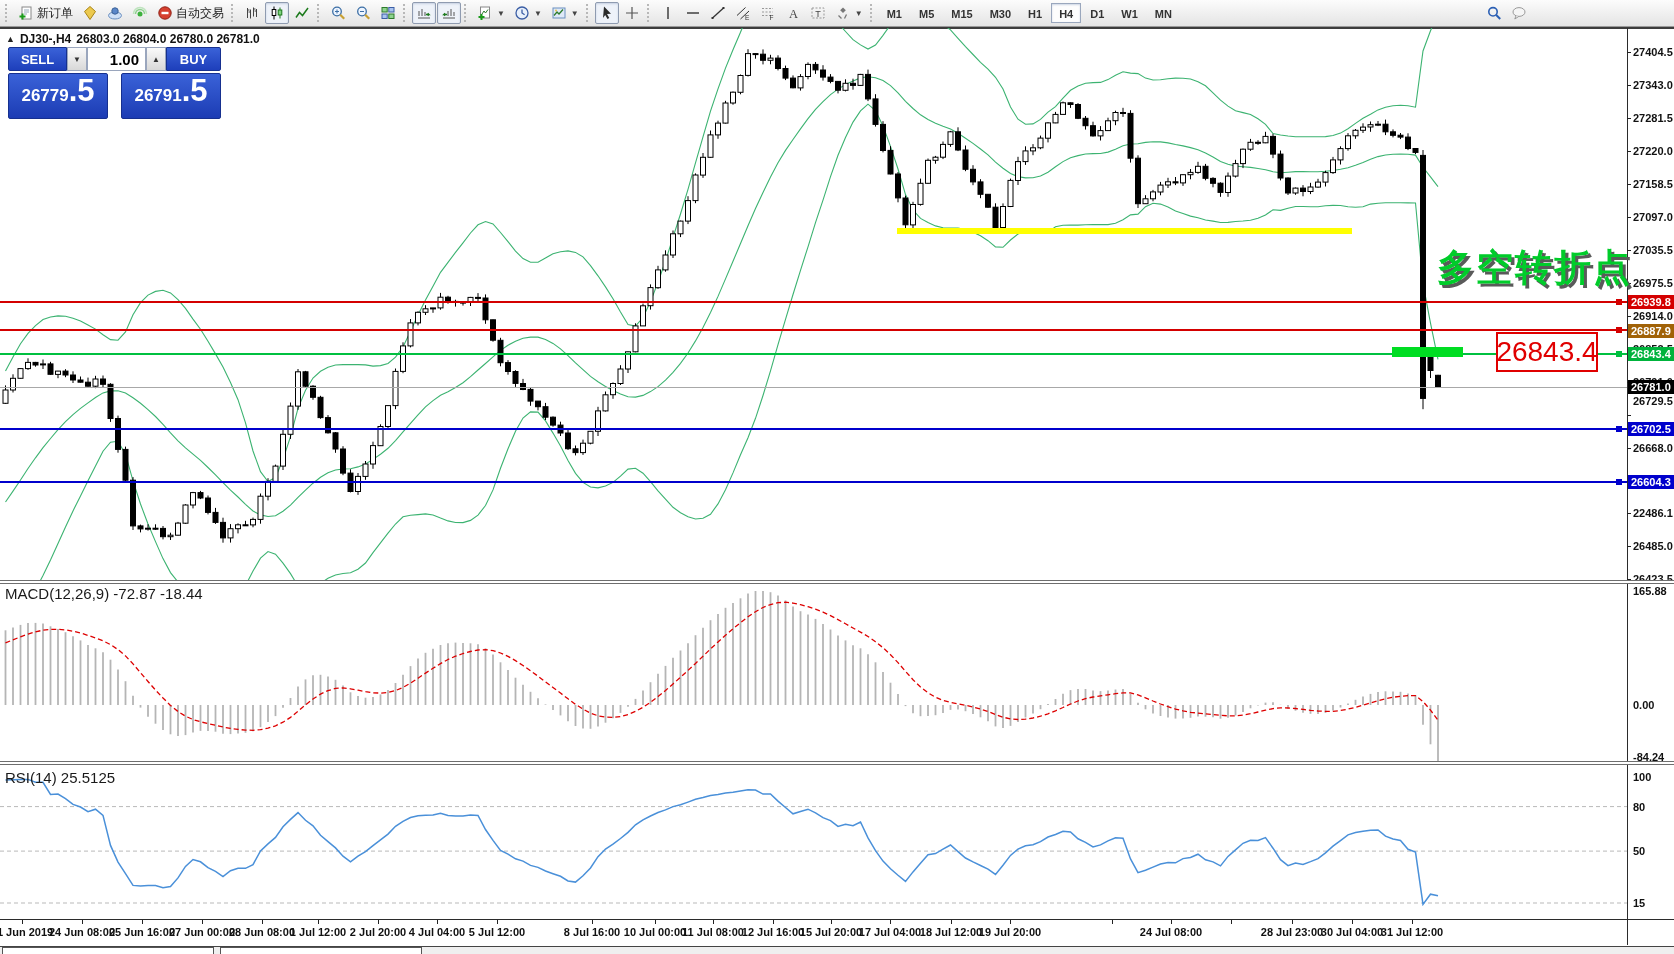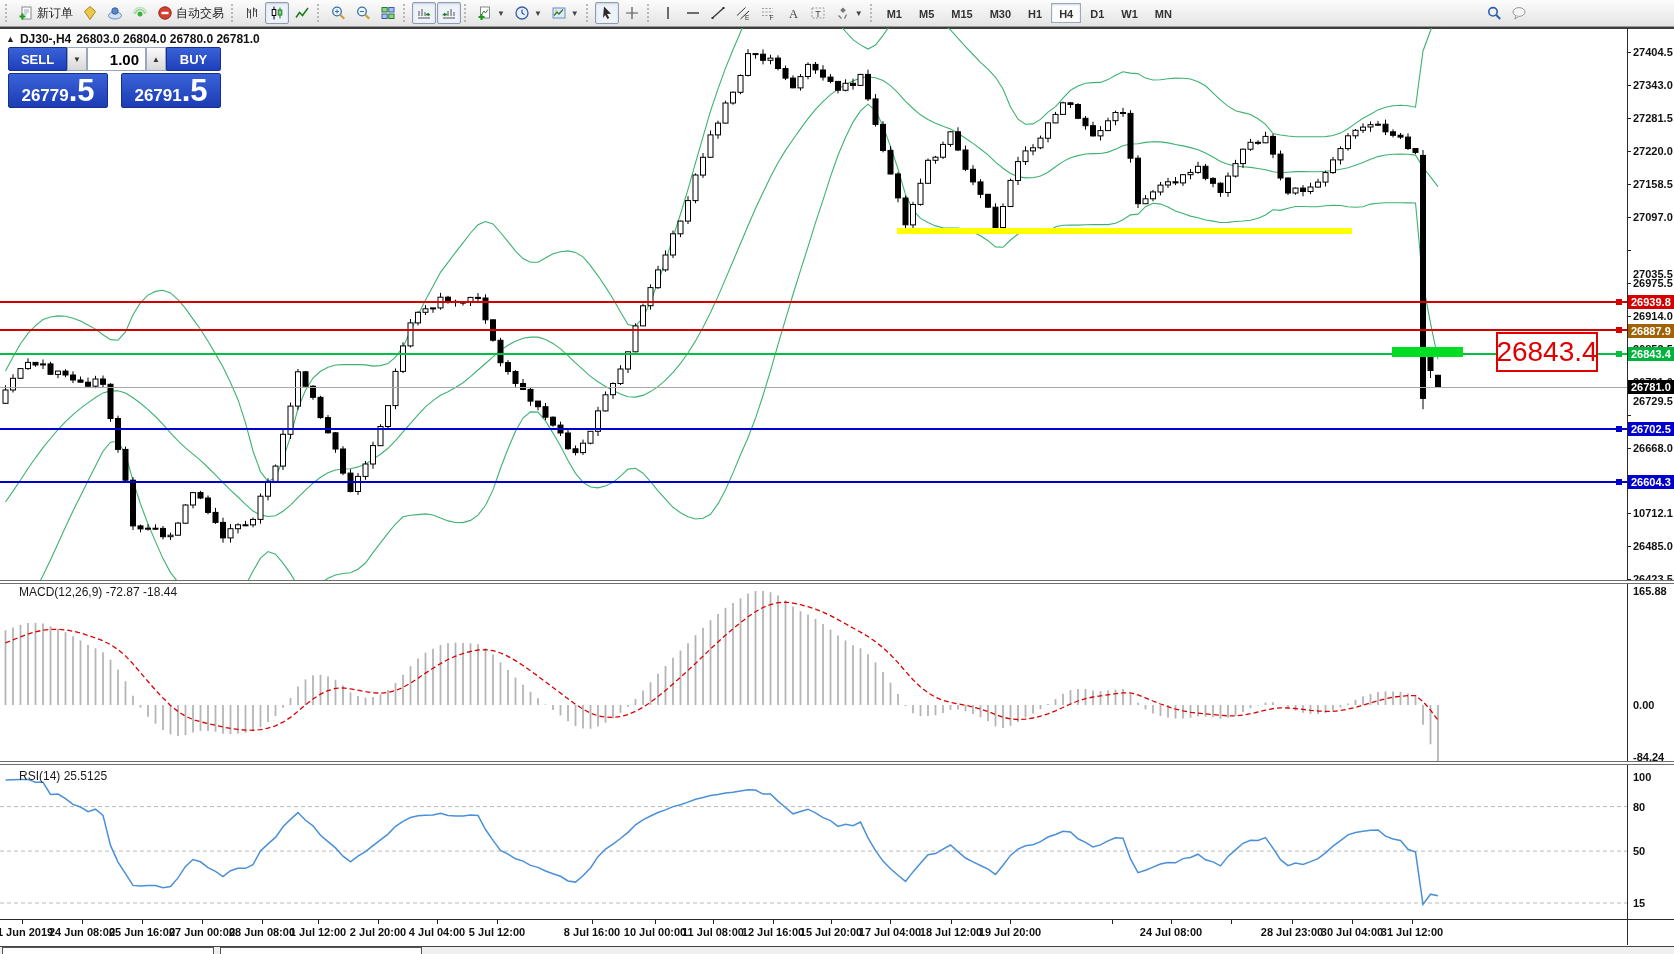--- a/index.html
+++ b/index.html
@@ -36,42 +36,42 @@
   .badge{position:absolute;left:1628px;width:46px;height:14px;line-height:14px;font-size:11px;
          font-weight:bold;color:#fff;padding-left:3px;transform:translateY(-50%);white-space:nowrap;}
   .iaxis{position:absolute;left:1633px;font-size:11px;font-weight:bold;color:#111;
          transform:translateY(-50%);white-space:nowrap;}
   .tlabel{position:absolute;top:926px;font-size:11px;font-weight:bold;color:#111;
           transform:translateX(-50%);white-space:nowrap;}
   .ttick{position:absolute;top:920px;width:1px;height:4px;background:#222;}
   
   .hline{position:absolute;left:0;}
   .hline-marker{position:absolute;width:6px;height:6px;}
-  .ind-label{position:absolute;left:19px;font-size:12px;color:#1a1a1a;white-space:nowrap;}
+  .ind-label{position:absolute;left:5px;font-size:15px;color:#1a1a1a;white-space:nowrap;}
   .sym-title{position:absolute;left:6px;top:32px;font-size:12px;font-weight:bold;color:#111;
              display:flex;align-items:center;gap:5px;}
   .sym-tri{font-size:9px;color:#222;}
   .annot-cn{position:absolute;font-size:37px;font-weight:bold;letter-spacing:2px;
             text-shadow:3px 3px 0 #5a5a5a;white-space:nowrap;}
   .price-box{position:absolute;background:#fff;border:2px solid #e00000;display:flex;
              align-items:center;justify-content:center;font-size:28px;color:#e00000;}
   .highlight-bar{position:absolute;}
   .yline{position:absolute;height:6px;}
   
   .panel{position:absolute;left:8px;top:47px;width:213px;}
   .prow1{display:flex;height:24px;gap:0;}
   .pbtn{background:linear-gradient(#3a62d8,#1e3fbb);color:#fff;font-weight:bold;font-size:13px;
         display:flex;align-items:center;justify-content:center;border:1px solid #16308f;}
   .pbtn.sell{width:59px;border-radius:2px 0 0 2px;}
   .pbtn.buy{width:55px;border-radius:0 2px 2px 0;}
   .spin{width:20px;background:linear-gradient(#fafafa,#d8d8d8);border:1px solid #9aa6bd;
         display:flex;align-items:center;justify-content:center;font-size:8px;color:#333;}
   .vol{width:59px;border:1px solid #9aa6bd;font-size:15px;font-weight:bold;text-align:right;
        padding-right:6px;font-family:"Liberation Sans",sans-serif;}
-  .prow2{display:flex;gap:13px;margin-top:2px;height:35px;}
+  .prow2{display:flex;gap:13px;margin-top:2px;height:46px;}
   .pprice{flex:1;background:linear-gradient(#3a62d8,#1c3cb4);border:1px solid #16308f;color:#fff;
           display:flex;align-items:baseline;justify-content:center;border-radius:2px;padding-top:2px;}
   .pprice span{font-size:17px;font-weight:bold;line-height:30px;}
   .pprice b{font-size:31px;font-weight:bold;line-height:30px;}
   svg.plot{position:absolute;left:0;top:0;}
 </style>
 </head>
 <body>
 
 <div class="screen">
@@ -959,37 +959,37 @@
       <div class="ptick" style="top: 85px;">27343.0</div>
       <div class="ptickmark" style="top: 118px;"></div>
       <div class="ptick" style="top: 118px;">27281.5</div>
       <div class="ptickmark" style="top: 151.1px;"></div>
       <div class="ptick" style="top: 151.1px;">27220.0</div>
       <div class="ptickmark" style="top: 184.2px;"></div>
       <div class="ptick" style="top: 184.2px;">27158.5</div>
       <div class="ptickmark" style="top: 217.2px;"></div>
       <div class="ptick" style="top: 217.2px;">27097.0</div>
       <div class="ptickmark" style="top: 250.3px;"></div>
-      <div class="ptick" style="top: 250.3px; margin-top: 24px;">27035.5</div>
+      <div class="ptick" style="top: 250.3px;">27035.5</div>
       <div class="ptickmark" style="top: 282.6px;"></div>
       <div class="ptick" style="top: 282.6px;">26975.5</div>
       <div class="ptickmark" style="top: 315.6px;"></div>
       <div class="ptick" style="top: 315.6px;">26914.0</div>
       <div class="ptickmark" style="top: 348.7px;"></div>
       <div class="ptick" style="top: 348.7px;">26852.5</div>
       <div class="ptickmark" style="top: 381.7px;"></div>
       <div class="ptick" style="top: 381.7px;">26791.0</div>
       <div class="ptickmark" style="top: 414.8px;"></div>
       <div class="ptick" style="top: 401px;">26729.5</div>
       <div class="ptickmark" style="top: 447.9px;"></div>
       <div class="ptick" style="top: 447.9px;">26668.0</div>
       <div class="ptickmark" style="top: 480.9px;"></div>
       <div class="ptick" style="top: 480.9px;">26606.5</div>
       <div class="ptickmark" style="top: 513.2px;"></div>
-      <div class="ptick" style="top: 513.2px;">10712.1</div>
+      <div class="ptick" style="top: 513.2px;">22486.1</div>
       <div class="ptickmark" style="top: 546.2px;"></div>
       <div class="ptick" style="top: 546.2px;">26485.0</div>
       <div class="ptickmark" style="top: 579.3px;"></div>
       <div class="ptick" style="top: 579.3px;">26423.5</div>
       <div class="badge" style="top: 301.7px; background: rgb(212, 0, 0);">26939.8</div>
       <div class="badge" style="top: 331px; background: #a16207;">26887.9</div>
       <div class="badge" style="top: 353.6px; background: rgb(0, 179, 60);">26843.4</div>
       <div class="badge" style="top: 387.1px; background: rgb(0, 0, 0);">26781.0</div>
       <div class="badge" style="top: 429.3px; background: rgb(0, 0, 204);">26702.5</div>
       <div class="badge" style="top: 482.1px; background: rgb(0, 0, 204);">26604.3</div>
@@ -1082,18 +1082,19 @@
         <span>26779</span>
           <b>.5</b>
       </div>
       <div class="pprice">
         <span>26791</span>
           <b>.5</b>
       </div>
     </div>
   </div>
 
+  <div class="annot-cn" id="annotCn" style="left: 1437px; top: 243px; color: rgb(0, 204, 42);">多空转折点</div>
   <div class="price-box" id="annotBox" style="left: 1496px; top: 332px; width: 102px; height: 40px; color: rgb(224, 0, 0); border-color: rgb(224, 0, 0);">26843.4</div>
 
   <div class="bottom-strip"></div>
   <div class="tabstub" style="left:2px;width:212px"></div>
   <div class="tabstub" style="left:220px;width:202px"></div>
 </div>
 
 </body></html>

